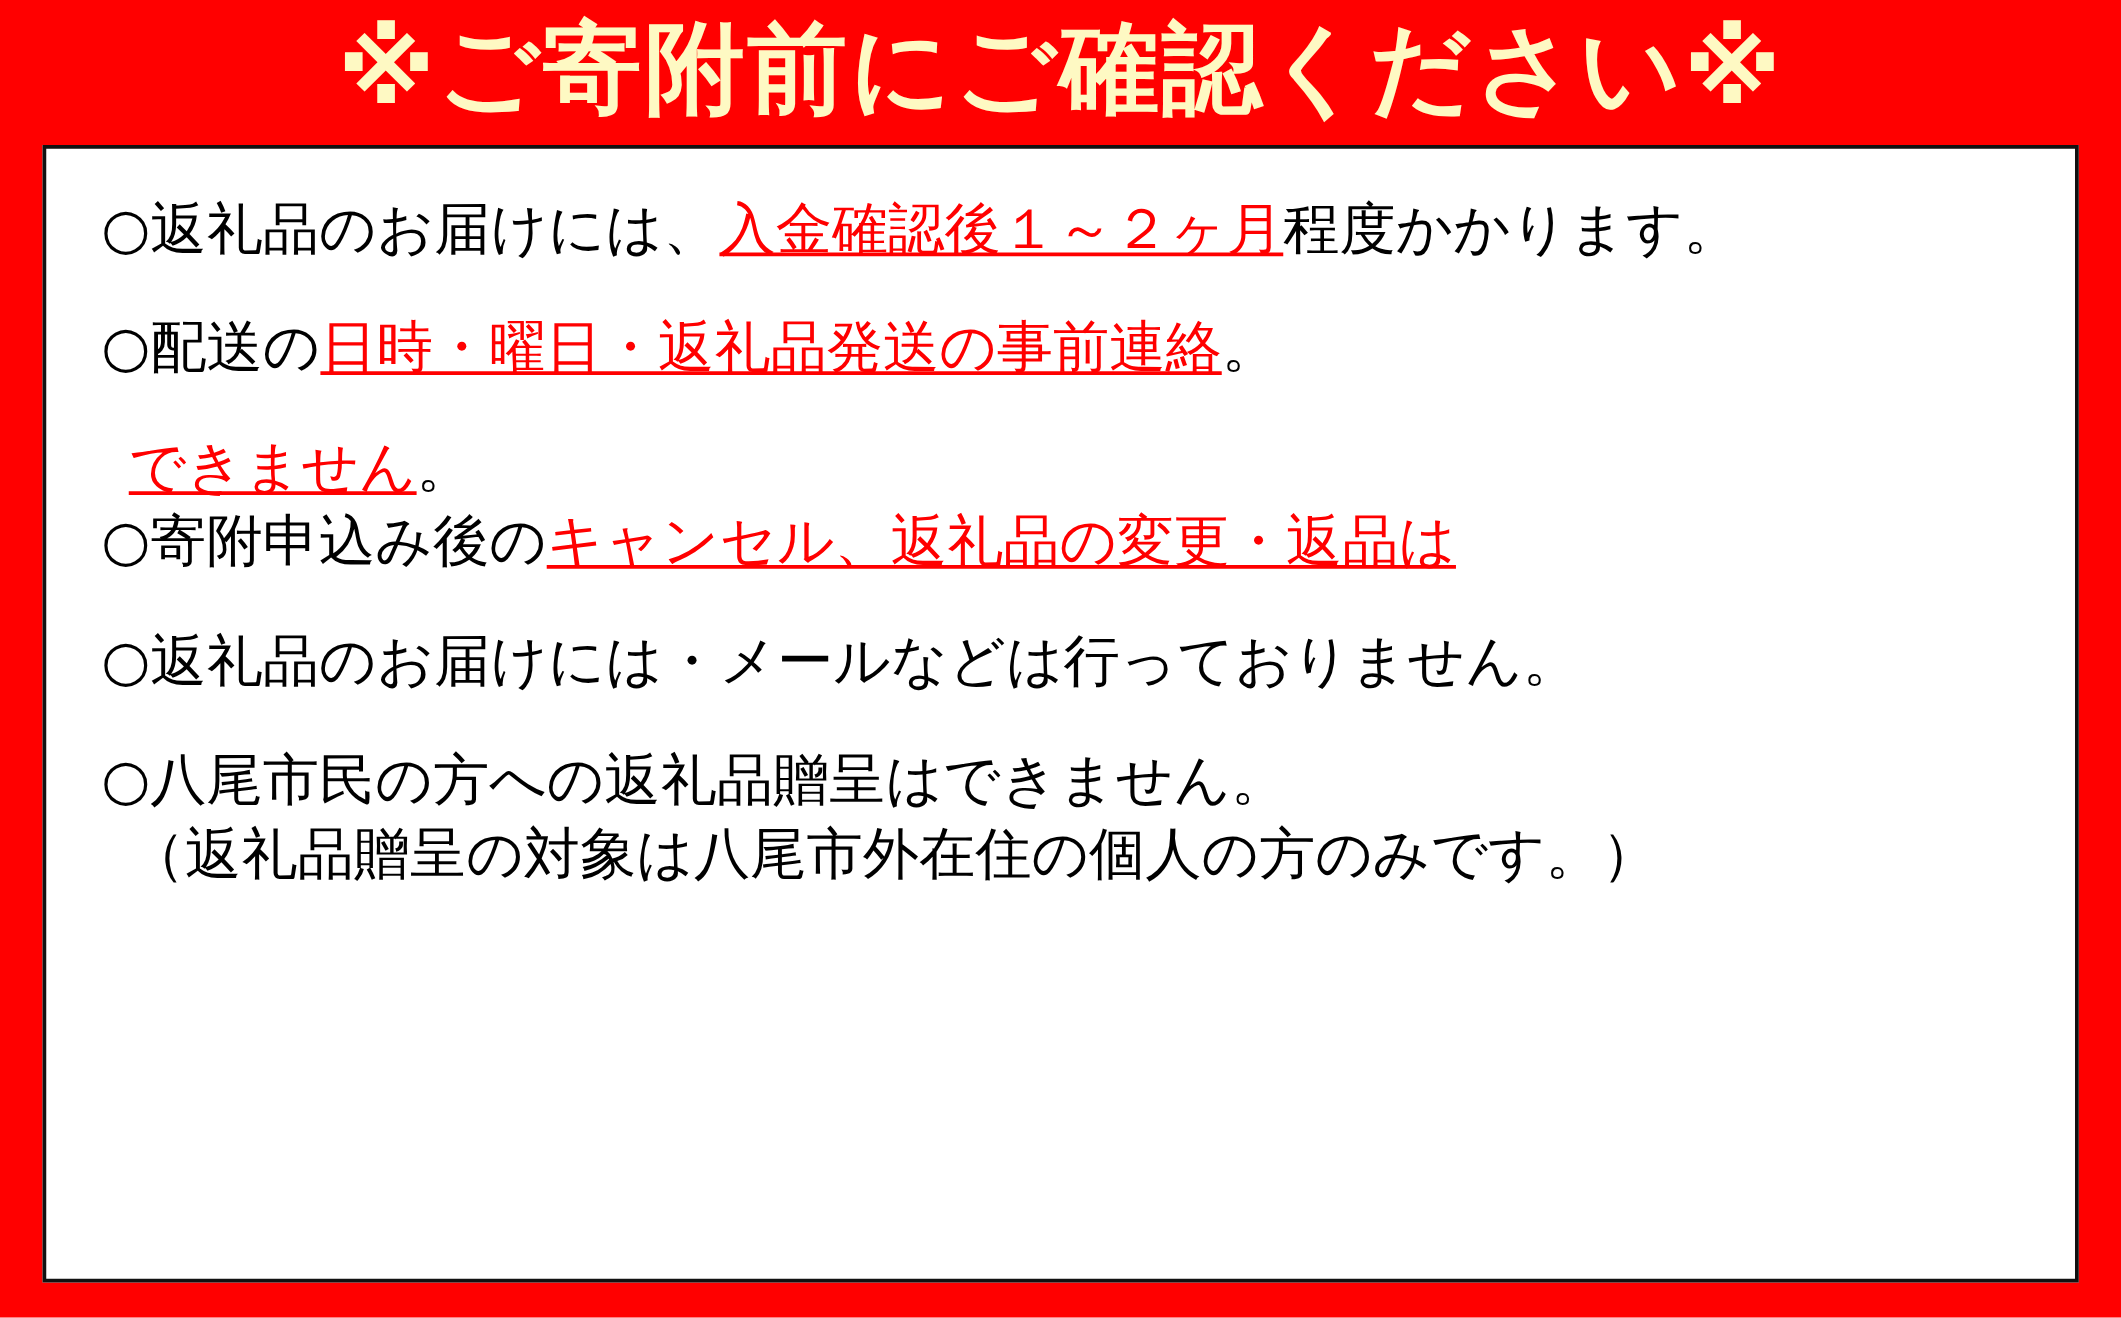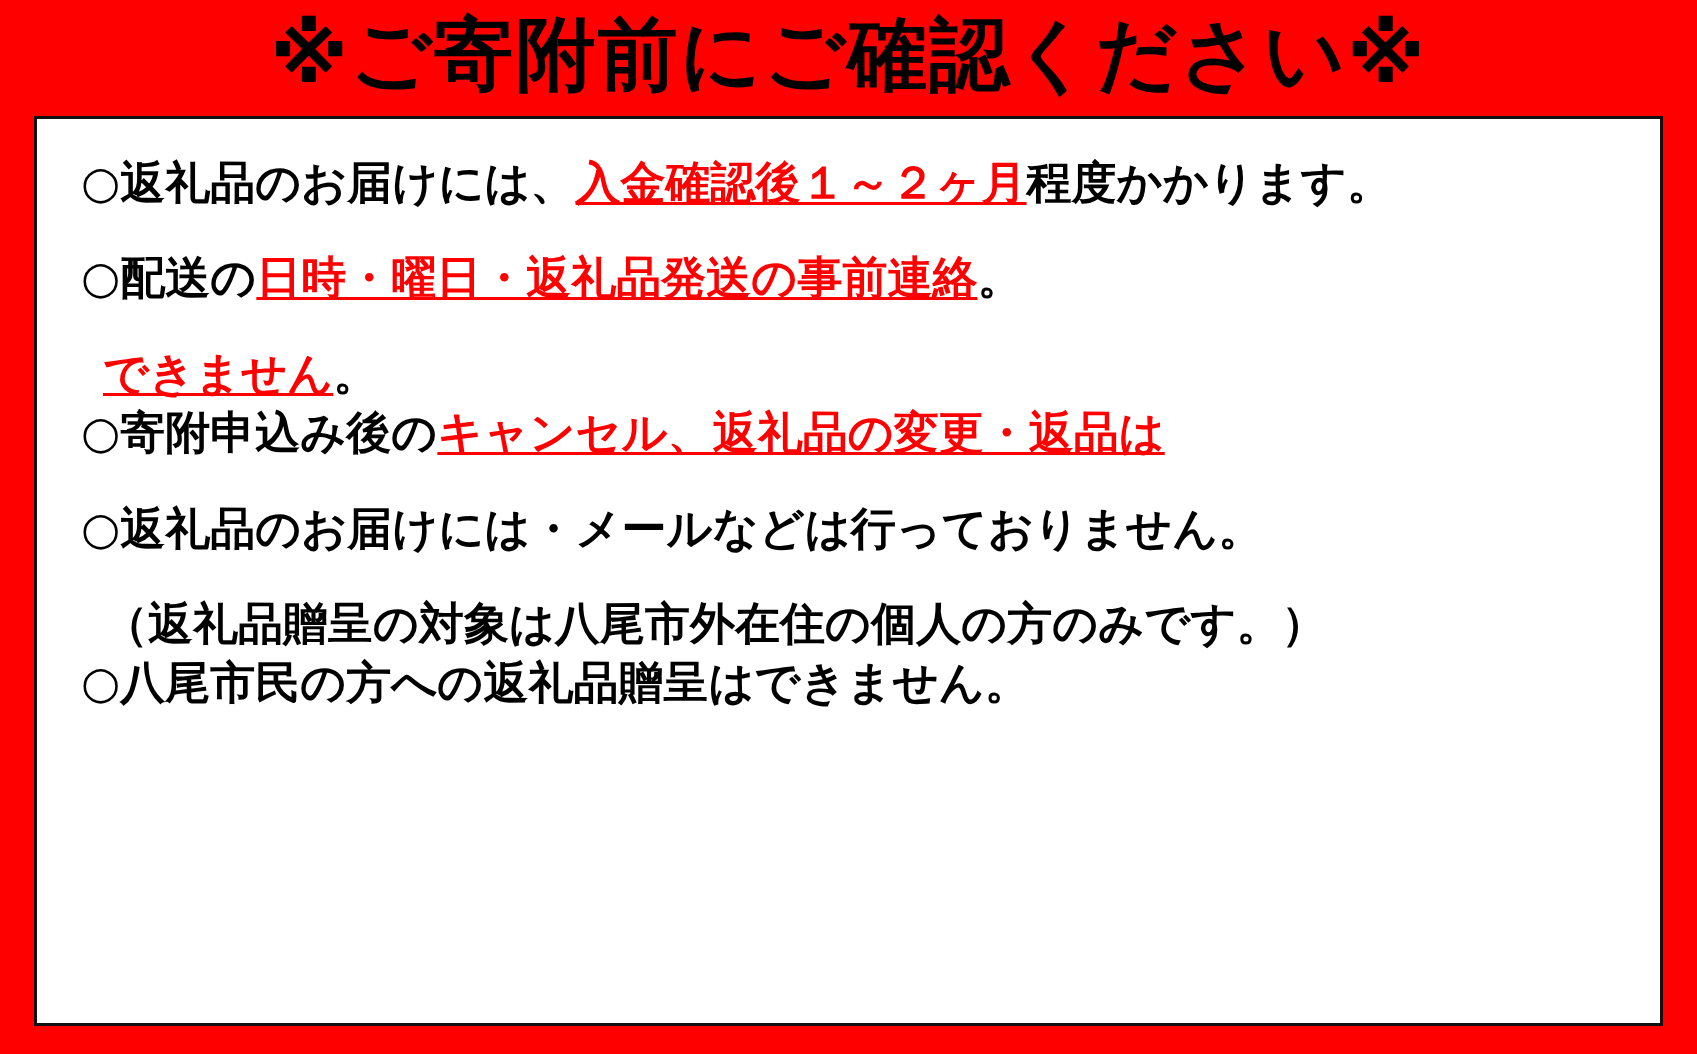--- a/index.html
+++ b/index.html
@@ -25,21 +25,21 @@
 
   #banner-title {
     position: absolute;
     top: 2px;
     left: 0;
     width: 1697px;
     height: 106px;
     display: flex;
     align-items: center;
     justify-content: center;
-    color: #000000;
+    color: #fef9c3;
     font-size: 80px;
     font-weight: bold;
     letter-spacing: 2px;
     white-space: nowrap;
     line-height: 1;
   }
 
   #notice-box {
     position: absolute;
     top: 116px;
@@ -59,21 +59,20 @@
     margin: 0 0 36px 0;
     white-space: nowrap;
   }
   .notice-item:last-child {
     margin-bottom: 0;
   }
 
   .line {
     display: block;
     white-space: nowrap;
-    font-weight: bold;
   }
   .line.indent-1 {
     padding-left: 22px;
   }
 
   .seg {
     color: #000000;
   }
   .seg.em {
     color: #ff0000;
@@ -98,18 +97,18 @@
         <span class="line"><span class="seg">○配送の</span><span class="seg em">日時・曜日・返礼品発送の事前連絡</span><span class="seg">。</span></span>
       </div>
       <div class="notice-item">
         <span class="line indent-1"><span class="seg em">できません</span><span class="seg">。</span></span>
         <span class="line"><span class="seg">○寄附申込み後の</span><span class="seg em">キャンセル、返礼品の変更・返品は</span></span>
       </div>
       <div class="notice-item">
         <span class="line"><span class="seg">○返礼品のお届けには・メールなどは行っておりません。</span></span>
       </div>
       <div class="notice-item">
+        <span class="line"><span class="seg">○八尾市民の方への返礼品贈呈はできません。</span></span>
         <span class="line indent-1"><span class="seg">（返礼品贈呈の対象は八尾市外在住の個人の方のみです。）</span></span>
-        <span class="line"><span class="seg">○八尾市民の方への返礼品贈呈はできません。</span></span>
       </div>
     </div>
 
 </div>
 
 </body></html>

